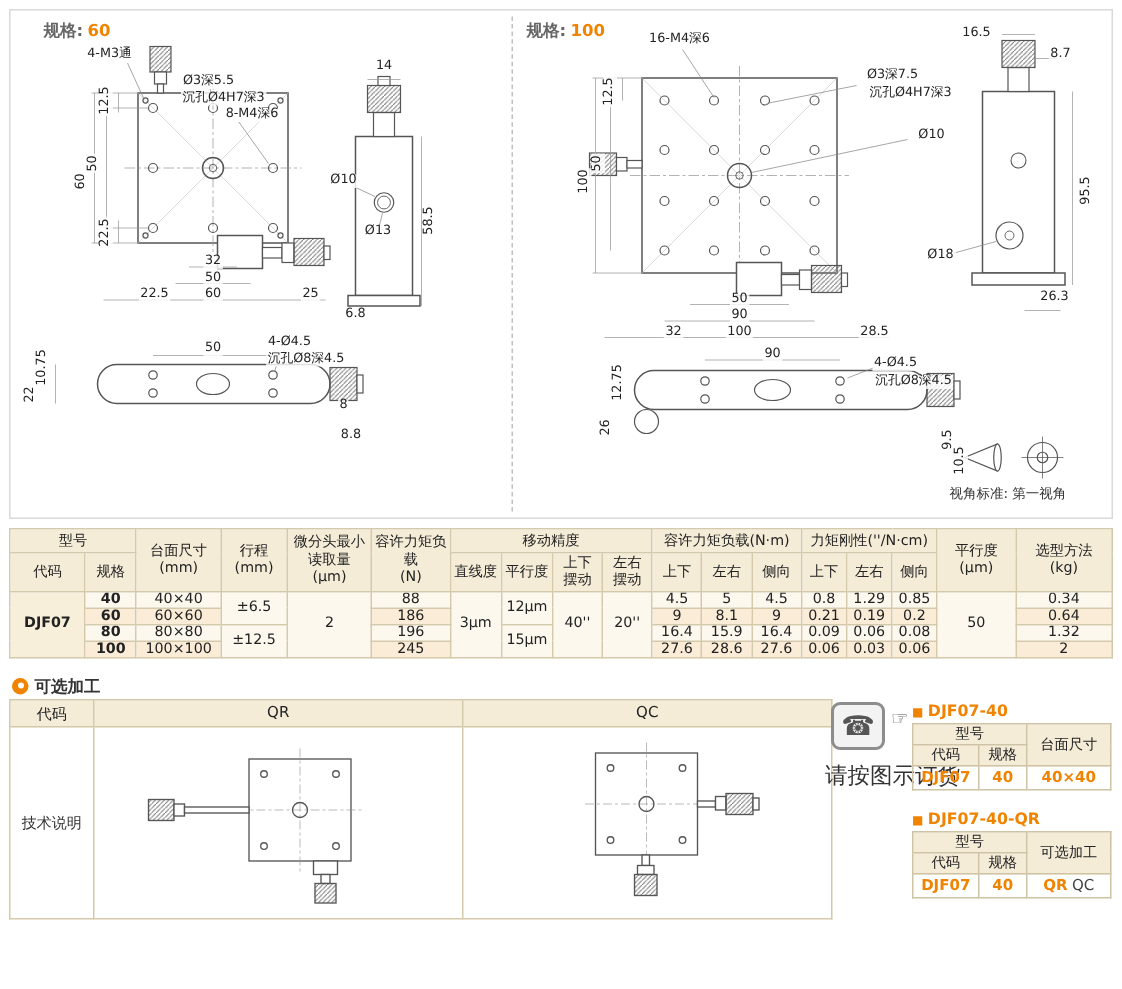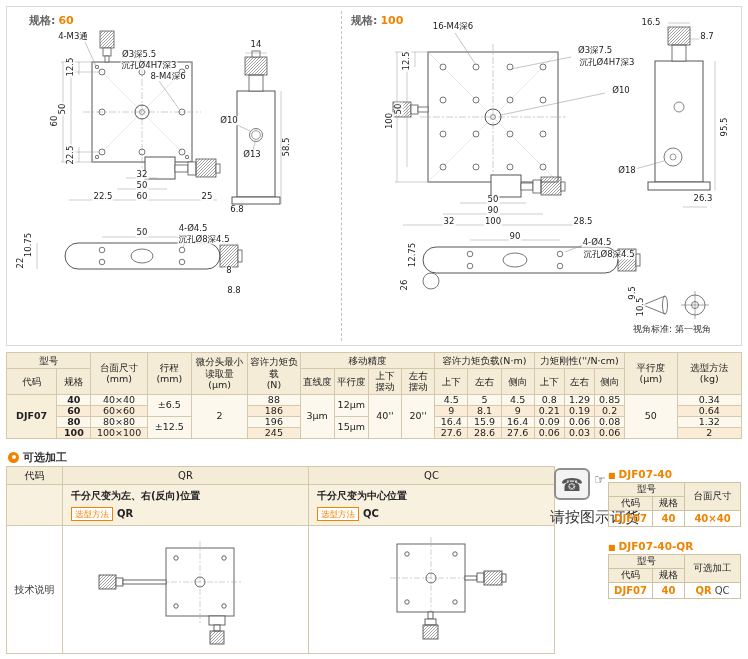--- a/index.html
+++ b/index.html
@@ -442,31 +442,20 @@
       <colgroup>
           <col style="width:56px">
           <col style="width:246px">
           <col style="width:246px">
         </colgroup>
       <tbody>
           <tr>
         <th>代码</th>
         <th>QR</th>
         <th>QC</th>
-      </tr>
-      <tr>
-        <td class="blank"></td>
-        <td class="desc">
-          <div class="d1">千分尺变为左、右(反向)位置</div>
-          <div class="d2"><span class="badge">选型方法</span><span class="sel">QR</span></div>
-        </td>
-        <td class="desc">
-          <div class="d1">千分尺变为中心位置</div>
-          <div class="d2"><span class="badge">选型方法</span><span class="sel" actable="false">QC</span></div>
-        </td>
       </tr>
       <tr>
         <td class="techlabel">技术说明</td>
         <td class="tech">
           <svg width="230" height="118" viewBox="0 0 230 118">
             <defs>
                   <pattern id="kn3" width="3" height="3" patternUnits="userSpaceOnUse">
                     <path d="M0 3 L3 0" stroke="#777" stroke-width="0.7"></path>
                   </pattern>
                 </defs>

